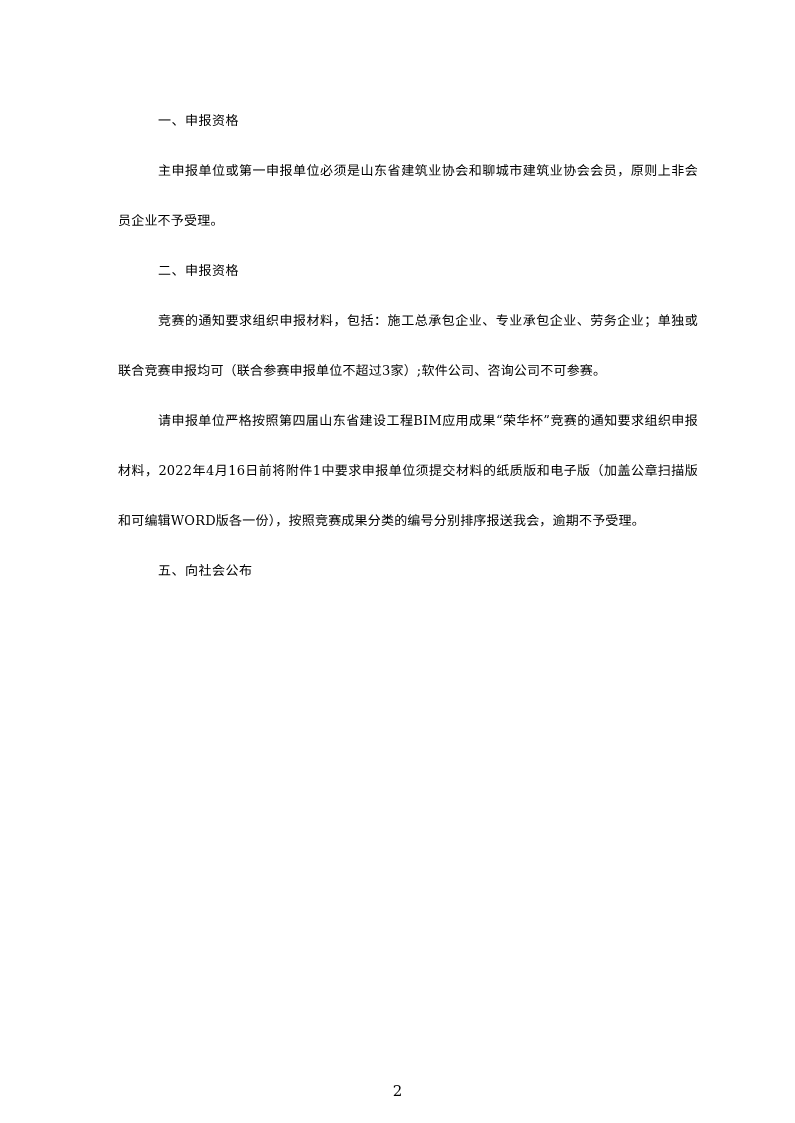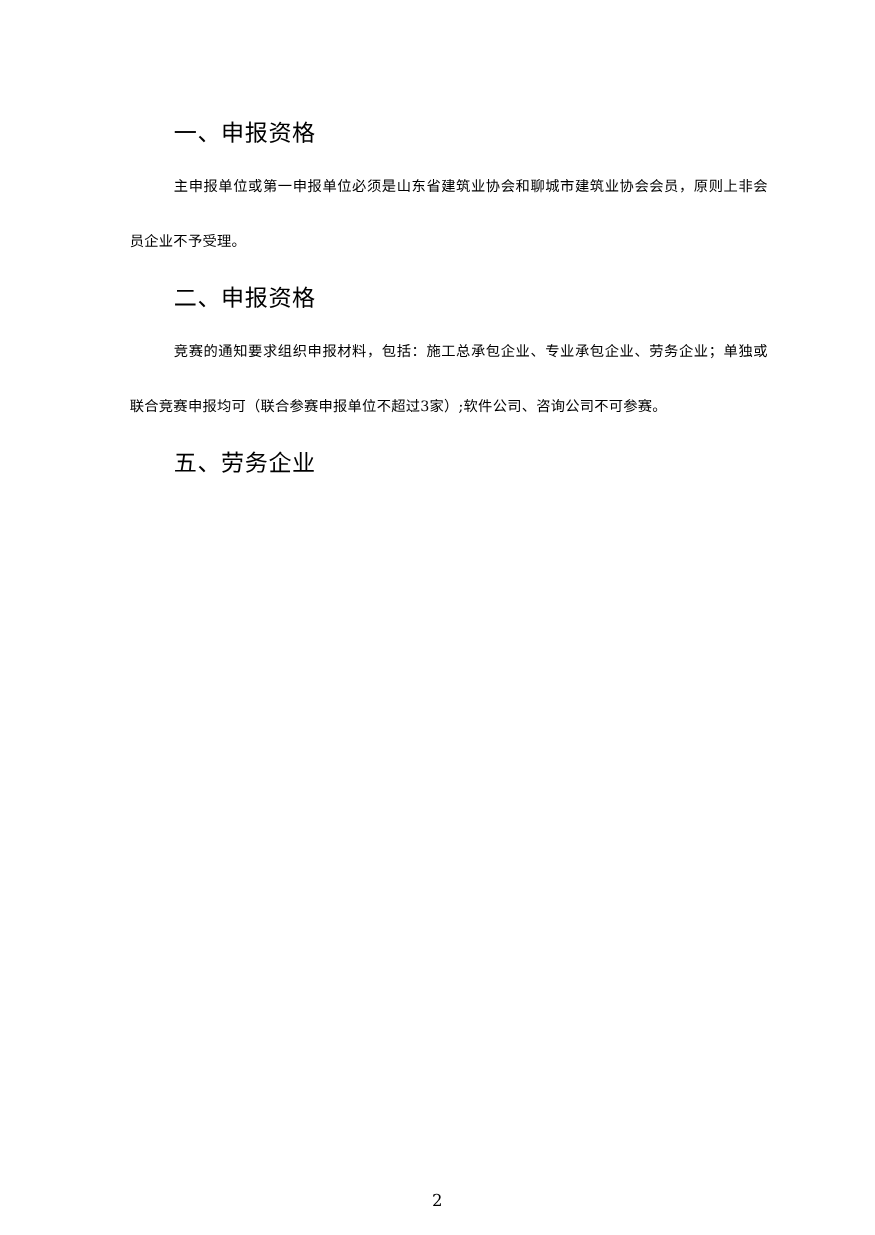--- a/index.html
+++ b/index.html
@@ -19,21 +19,21 @@
     position: relative;
     width: 795px;
     height: 1123px;
     box-sizing: border-box;
     padding: 96px 96px 40px 118px;
   }
   .doc-body {
     width: 580px;
   }
   .heading {
-    font-size: 21px;
+    font-size: 13px;
     line-height: 50px;
     letter-spacing: 0.5px;
     text-indent: 40px;
     margin: 0;
     white-space: nowrap;
   }
   .para {
     font-size: 13px;
     line-height: 50px;
     letter-spacing: 0.2px;
@@ -59,19 +59,20 @@
 <div class="page">
   <div class="doc-body">
 
     <p class="heading">一、申报资格</p>
     <p class="para">主申报单位或第一申报单位必须是山东省建筑业协会和聊城市建筑业协会会员，原则上非会员企业不予受理。</p>
 
     <p class="heading">二、申报资格</p>
     <p class="para">竞赛的通知要求组织申报材料，包括：施工总承包企业、专业承包企业、劳务企业；单独或联合竞赛申报均可（联合参赛申报单位不超过3家）;软件公司、咨询公司不可参赛。</p>
 
 
+    <p class="para">请申报单位严格按照第四届山东省建设工程BIM应用成果“荣华杯”竞赛的通知要求组织申报材料，2022年4月16日前将附件1中要求申报单位须提交材料的纸质版和电子版（加盖公章扫描版和可编辑WORD版各一份），按照竞赛成果分类的编号分别排序报送我会，逾期不予受理。</p>
 
-    <p class="heading">五、劳务企业</p>
+    <p class="heading">五、向社会公布</p>
 
   </div>
 
   <div class="page-number">2</div>
 </div>
 
 </body></html>

